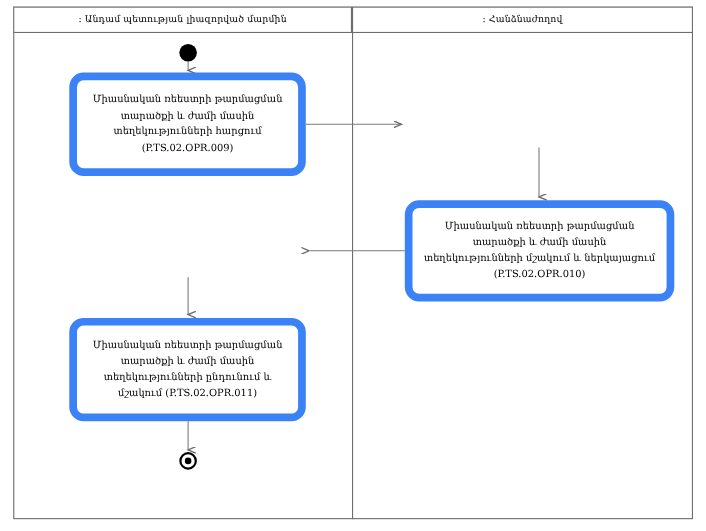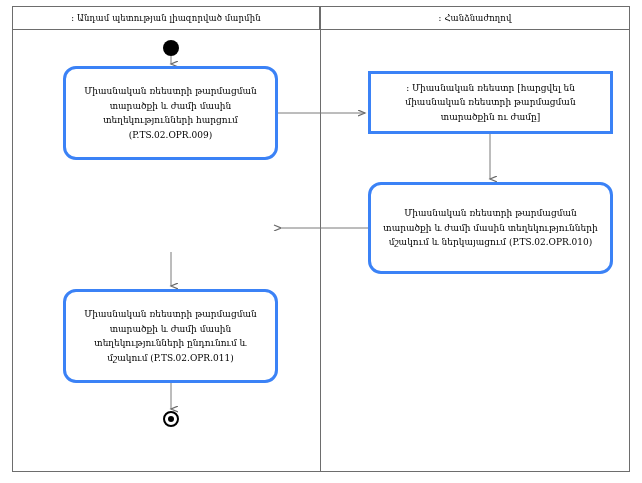--- a/index.html
+++ b/index.html
@@ -61,21 +61,21 @@
     top: 30px;
     width: 1px;
     height: 442px;
     background: #6d6d6d;
   }
 
   
   .node {
     position: absolute;
     box-sizing: border-box;
-    border: 3px solid #3b82f6;
+    border: 7px solid #3b82f6;
     background: #ffffff;
     display: flex;
     align-items: center;
     justify-content: center;
     text-align: center;
     padding: 20px 10px;
   }
   .node.action { border-radius: 13px; }
   .node.object { border-radius: 0; }
   .node-text {
@@ -174,23 +174,20 @@
 
     <line x1="171" y1="383" x2="171" y2="409" stroke="#7a7a7a" stroke-width="1" marker-end="url(#arrow-down)"></line>
   </svg>
 
   <div id="initial-node"></div>
 
   <div class="node action" id="node-opr009">
     <span class="node-text">Միասնական ռեեստրի թարմացման տարածքի և ժամի մասին տեղեկությունների հարցում (P.TS.02.OPR.009)</span>
   </div>
 
-  <div class="node object" id="node-obj-req">
-    <span class="node-text">: Միասնական ռեեստր [հարցվել են միասնական ռեեստրի թարմացման տարածքին ու ժամը]</span>
-  </div>
 
   <div class="node action" id="node-opr010">
     <span class="node-text">Միասնական ռեեստրի թարմացման տարածքի և ժամի մասին տեղեկությունների մշակում և ներկայացում (P.TS.02.OPR.010)</span>
   </div>
 
 
   <div class="node action" id="node-opr011">
     <span class="node-text">Միասնական ռեեստրի թարմացման տարածքի և ժամի մասին տեղեկությունների ընդունում և մշակում (P.TS.02.OPR.011)</span>
   </div>
 

